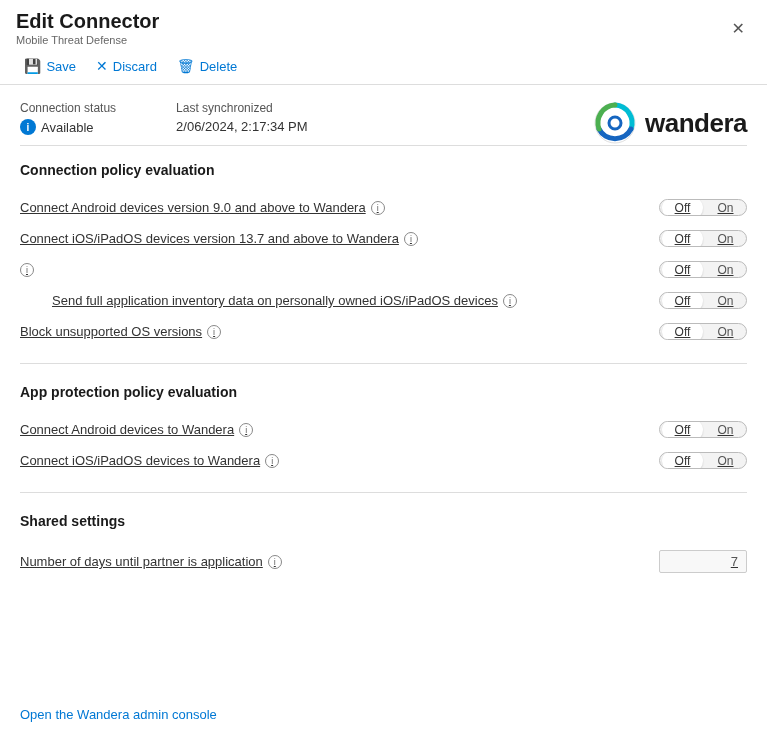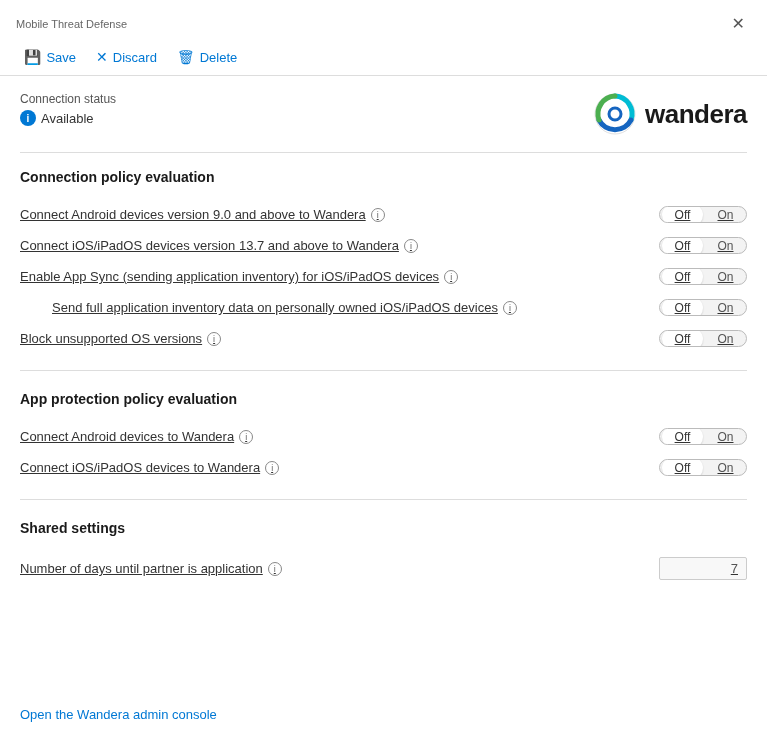--- a/index.html
+++ b/index.html
@@ -67,21 +67,20 @@
     }
     .content {
       padding: 16px 20px;
       flex: 1;
       overflow-y: auto;
     }
     .status-section {
       display: flex;
       align-items: flex-start;
       justify-content: space-between;
-      padding-bottom: 16px;
       border-bottom: 1px solid #ddd;
       margin-bottom: 16px;
     }
     .status-left {
       display: flex;
       gap: 60px;
     }
     .status-col {}
     .status-label {
       font-size: 12px;
@@ -216,20 +215,21 @@
       padding: 12px 20px;
     }
   </style>
 </head>
 <body>
 
 <div class="dialog">
 
   <div class="title-bar">
     <div class="title-bar-left">
+      <div class="title-main">Edit Connector</div>
       <div class="title-sub">Mobile Threat Defense</div>
     </div>
     <button class="close-btn">✕</button>
   </div>
 
   <div class="toolbar">
     <button class="toolbar-btn">
       <span class="toolbar-icon">💾</span>
       <span>Save</span>
     </button>
@@ -247,20 +247,26 @@
 
     <div class="status-section">
       <div class="status-left">
         <div class="status-col">
           <div class="status-label">Connection status</div>
           <div class="status-value">
             <span class="info-icon-blue">i</span>
             <span>Available</span>
           </div>
         </div>
+        <div class="status-col">
+          <div class="status-label">Last synchronized</div>
+          <div class="status-value">
+            <span>2/06/2024, 2:17:34 PM</span>
+          </div>
+        </div>
       </div>
 
       <div class="wandera-logo">
         <svg class="wandera-circle" viewBox="0 0 44 44" fill="none" xmlns="http://www.w3.org/2000/svg">
           <circle cx="22" cy="22" r="20" stroke="#e0e0e0" stroke-width="1" fill="none"></circle>
 
           <path d="M22 4 A18 18 0 0 1 38 28" stroke="#00bcd4" stroke-width="5" fill="none" stroke-linecap="round"></path>
 
           <path d="M38 28 A18 18 0 0 1 6 28" stroke="#1565c0" stroke-width="5" fill="none" stroke-linecap="round"></path>
 
@@ -294,21 +300,20 @@
           <span class="info-icon-circle">i</span>
         </div>
         <div class="toggle-switch">
           <span class="toggle-option active">Off</span>
           <span class="toggle-option">On</span>
         </div>
       </div>
 
       <div class="setting-row">
         <div class="setting-label">
-          <span>Enable App Sync (sending application inventory) for iOS/iPadOS devices</span>
           <span class="info-icon-circle">i</span>
         </div>
         <div class="toggle-switch">
           <span class="toggle-option active">Off</span>
           <span class="toggle-option">On</span>
         </div>
       </div>
 
       <div class="setting-row setting-row-indented">
         <div class="setting-label">

